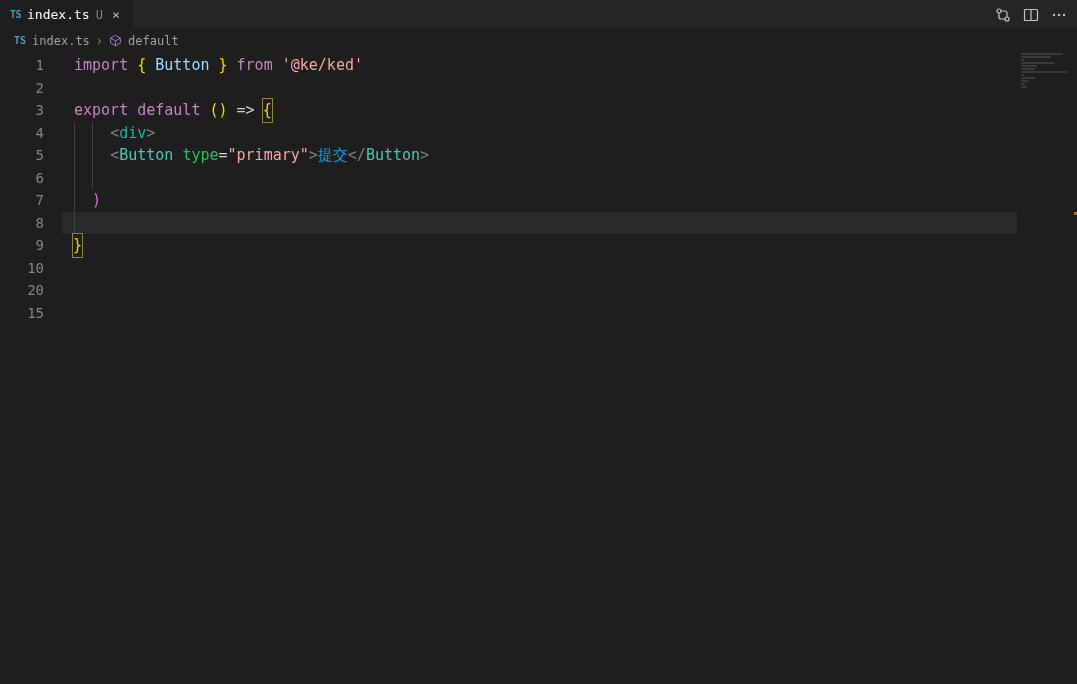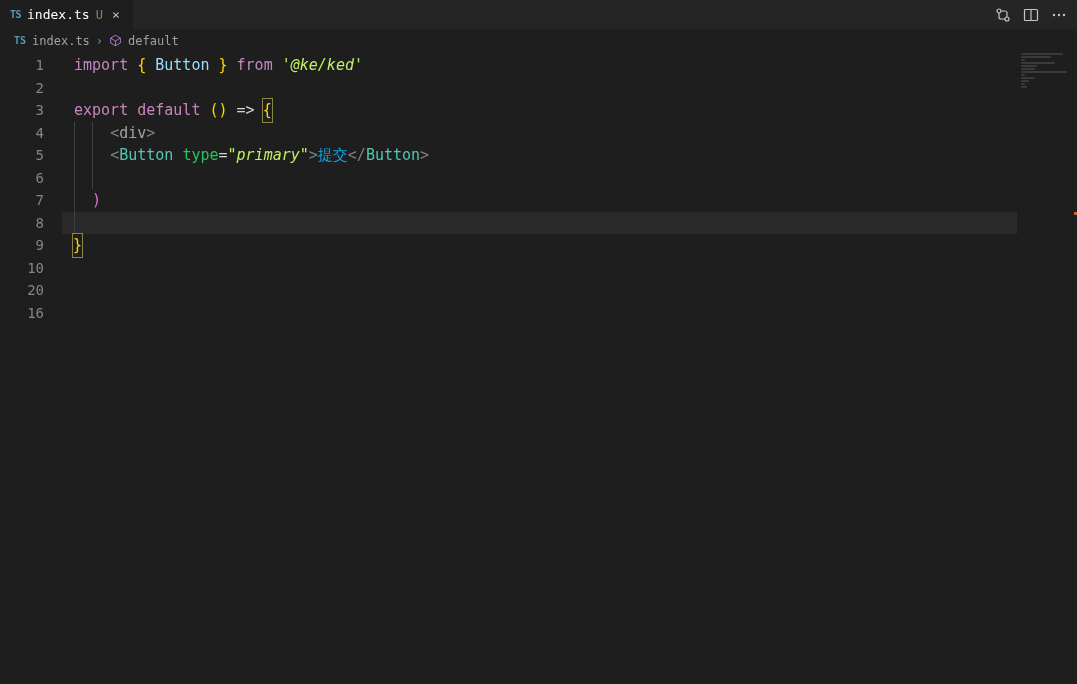--- a/index.html
+++ b/index.html
@@ -134,22 +134,22 @@
   }
   
   .bracket-box {
     display: inline-block;
     outline: 1px solid #888844;
     margin: 0 -1px;
   }
   
   .tk-keyword { color: #c586c0; }
   .tk-var     { color: #9cdcfe; }
-  .tk-string  { color: #bef264; font-style: italic; }
-  .tk-tag     { color: #a3a3a3; }
+  .tk-string  { color: #fca5a5; }
+  .tk-tag     { color: #14b8a6; }
   .tk-comp    { color: #4ec9b0; }
   .tk-attr    { color: #22c55e; }
   .tk-punc    { color: #d4d4d4; }
   .tk-brace-y { color: #ffd700; }
   .tk-brace-p { color: #da70d6; }
   .tk-angle   { color: #808080; }
   .tk-text    { color: #0ea5e9; }
   
   .minimap {
     position: absolute;
@@ -228,21 +228,21 @@
     <div class="ln">2</div>
     <div class="ln">3</div>
     <div class="ln">4</div>
     <div class="ln">5</div>
     <div class="ln">6</div>
     <div class="ln">7</div>
     <div class="ln">8</div>
     <div class="ln">9</div>
     <div class="ln">10</div>
     <div class="ln">20</div>
-    <div class="ln">16</div>
+    <div class="ln">15</div>
   </div>
 
   <div class="code">
 
     <div class="row"><span class="tk-keyword">import</span> <span class="tk-brace-y">{</span> <span class="tk-var">Button</span> <span class="tk-brace-y">}</span> <span class="tk-keyword">from</span> <span class="tk-string">'@ke/ked'</span></div>
 
 
     <div class="row"></div>
 
     <div class="row"><span class="tk-keyword">export</span> <span class="tk-keyword">default</span> <span class="tk-brace-y">()</span> <span class="tk-punc">=&gt;</span> <span class="tk-brace-y bracket-box">{</span></div>

